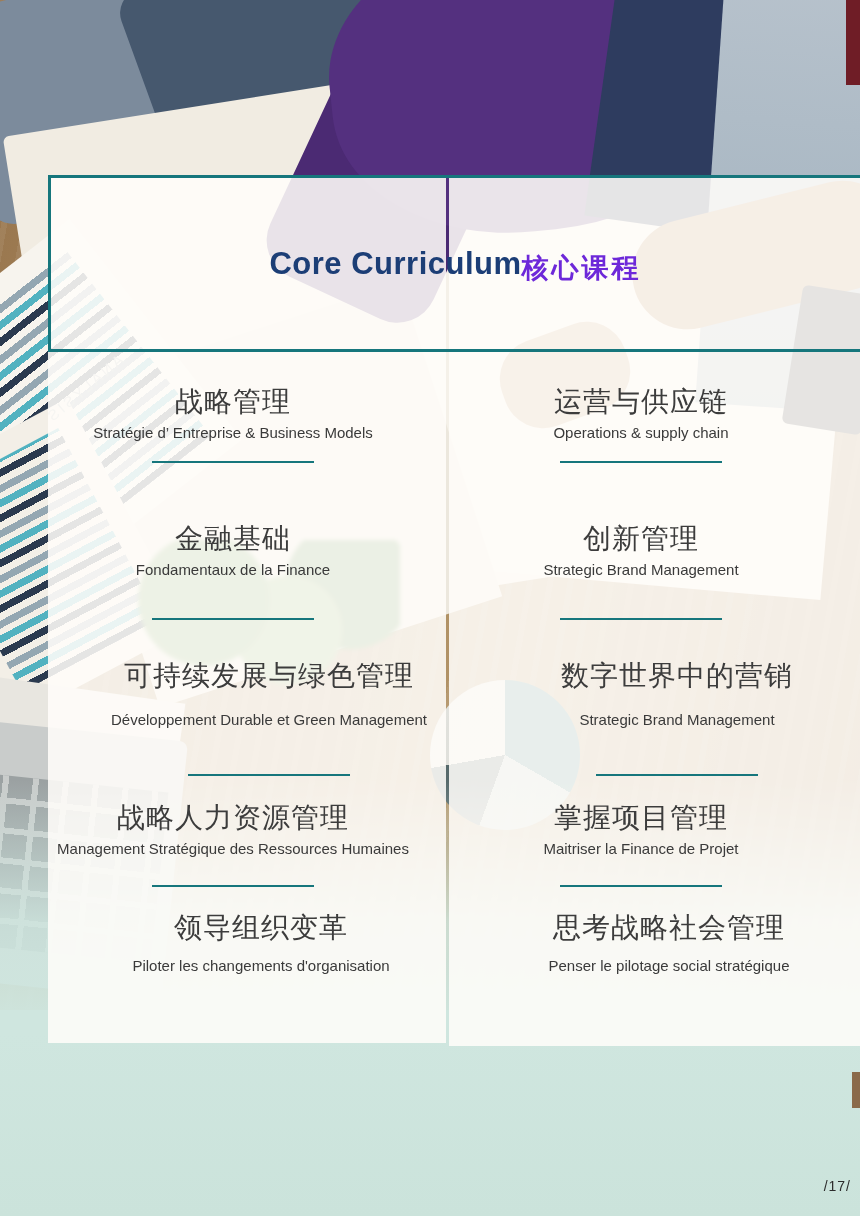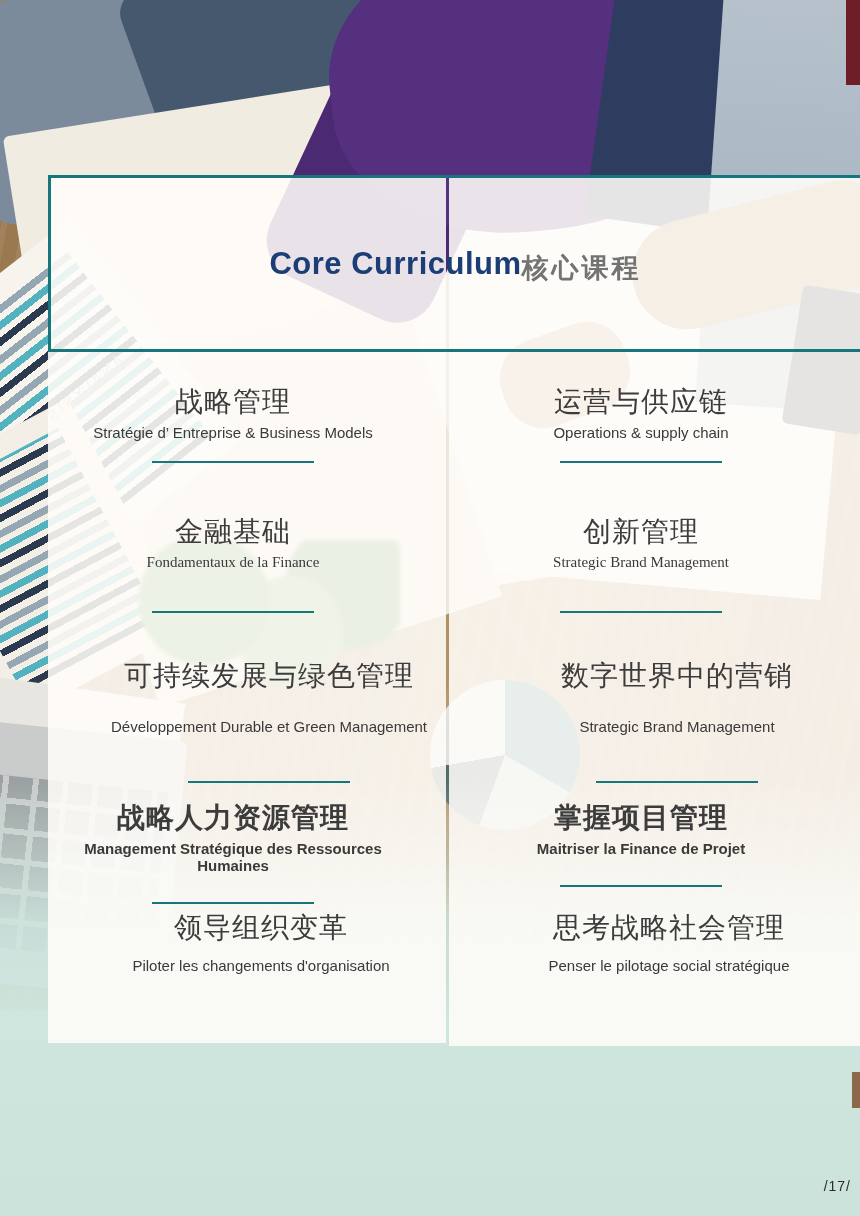--- a/index.html
+++ b/index.html
@@ -51,30 +51,30 @@
   .wood-sliver{position:absolute;right:0;top:1072px;width:8px;height:36px;background:#8a6a4a;}
   
   .card{position:absolute;left:48px;top:175px;width:812px;height:871px;}
   .panel{position:absolute;top:0;background:rgba(255,253,249,0.88);}
   .panel-left{left:0;width:398px;bottom:3px;}
   .panel-right{left:401px;right:0;bottom:0;}
   .title-box{position:absolute;left:0;top:0;width:809px;height:171px;
     border:3px solid #16767c;border-right:none;
     display:flex;flex-direction:row;align-items:center;justify-content:center;}
   .h-en{font-size:31px;font-weight:bold;color:#1c3e76;letter-spacing:.5px;}
-  .h-zh{font-size:27px;font-weight:bold;color:#737373;margin-top:8px;letter-spacing:3px;}
+  .h-zh{font-size:27px;font-weight:bold;color:#6d28d9;margin-top:8px;letter-spacing:3px;}
   
   .row{position:absolute;left:0;width:812px;display:flex;}
-  .r1{top:209px;} .r2{top:339px;font-family:Liberation Serif, serif;} .r3{top:483px;padding-left:36px;} .r4{top:625px;font-weight:bold;} .r5{top:735px;margin-left:28px;}
+  .r1{top:209px;} .r2{top:346px;} .r3{top:483px;padding-left:36px;} .r4{top:625px;} .r5{top:735px;margin-left:28px;}
   .cell{width:398px;display:flex;flex-direction:column;align-items:center;
     padding-right:28px;box-sizing:border-box;text-align:center;}
   .cell-right{width:414px;padding-right:24px;}
   .zh{font-size:28px;color:#3c3c3c;letter-spacing:1px;line-height:1.25;}
   .sub{font-size:15px;color:#3a3a3a;margin-top:5px;}
-  .r3 .sub{margin-top:25px;} .r5 .sub{margin-top:12px;}
+  .r3 .sub{margin-top:18px;} .r5 .sub{margin-top:12px;}
   .u{width:162px;height:2px;background:#16767c;}
   .r1 .u{margin-top:20px;} .r2 .u{margin-top:40px;} .r3 .u{margin-top:46px;} .r4 .u{margin-top:28px;}
   
   .page-num{position:absolute;right:9px;top:1178px;font-size:14px;color:#2b2b2b;letter-spacing:1px;}
 </style>
 </head>
 <body>
 
 <div class="photo">
   <div class="shape jeans1"></div>

